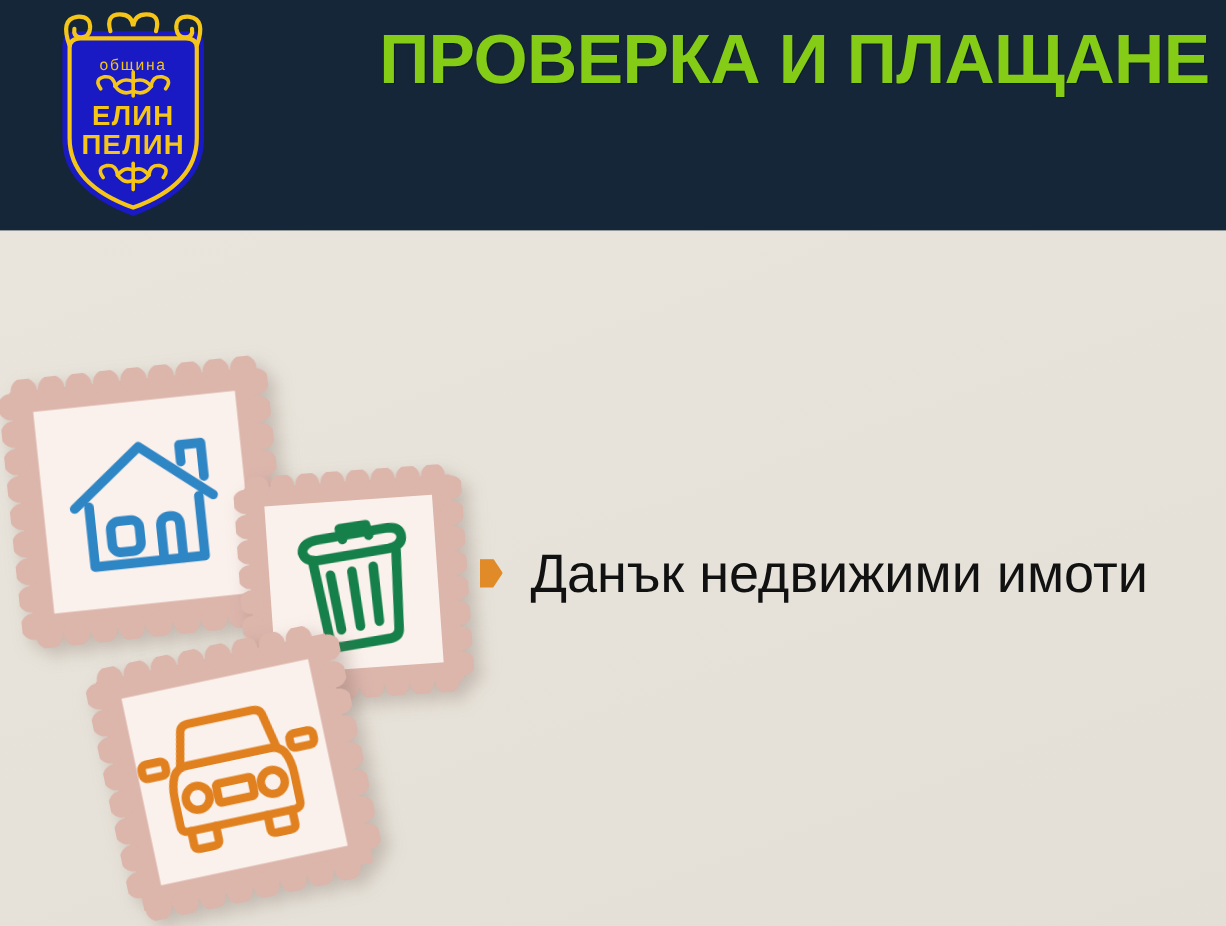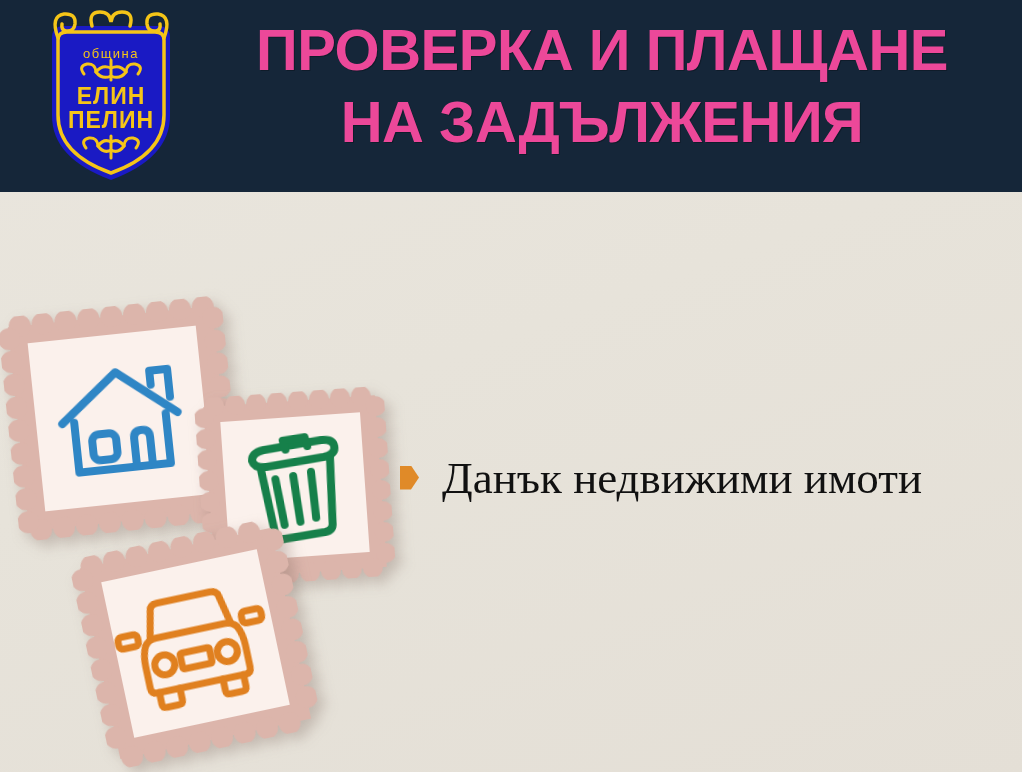--- a/index.html
+++ b/index.html
@@ -39,22 +39,22 @@
     width: 142px;
     height: 180px;
   }
   .crest svg { display: block; width: 100%; height: 100%; }
 
   .header-title {
     position: absolute;
     left: 196px;
     top: 14px;
     width: 812px;
-    text-align: center;
-    color: #ec4899;
+    text-align: right;
+    color: #84cc16;
     font-family: "Liberation Sans", sans-serif;
     font-weight: bold;
     font-size: 58px;
     line-height: 72px;
     letter-spacing: -0.5px;
     text-shadow: 1px 1px 0 rgba(0,0,0,0.25);
   }
   .header-title .line2 { display: block; }
 
   
@@ -145,21 +145,21 @@
   .bullet-marker {
     flex: 0 0 auto;
     width: 19px;
     height: 24px;
     margin-right: 23px;
     background: #e08a28;
     clip-path: polygon(0 0, 11px 0, 19px 12px, 11px 24px, 0 24px);
   }
   .bullet-text {
     color: #111111;
-    font-family: Liberation Serif, serif;
+    font-family: Liberation Sans, sans-serif;
     font-size: 45px;
     line-height: 50px;
     white-space: nowrap;
   }
 </style>
 </head>
 <body>
 
 <div id="poster">
 
@@ -347,21 +347,20 @@
           <path d="M46 140 Q40 132 49 130 Q57 129 58 138"></path>
           <path d="M96 140 Q102 132 93 130 Q85 129 84 138"></path>
           <path d="M58 138 Q64 130 71 134 Q78 130 84 138 Q78 146 71 142 Q64 146 58 138 Z"></path>
           <path d="M71 128 L71 150"></path>
         </g>
       </svg>
     </div>
 
     <div class="header-title">
       <span>ПРОВЕРКА И ПЛАЩАНЕ</span>
-      <span class="line2">НА ЗАДЪЛЖЕНИЯ</span>
     </div>
   </div>
 
 
   <div class="bullets">
     <div class="bullet-row">
       <span class="bullet-marker"></span>
       <span class="bullet-text">Данък недвижими имоти</span>
     </div>
   </div>

